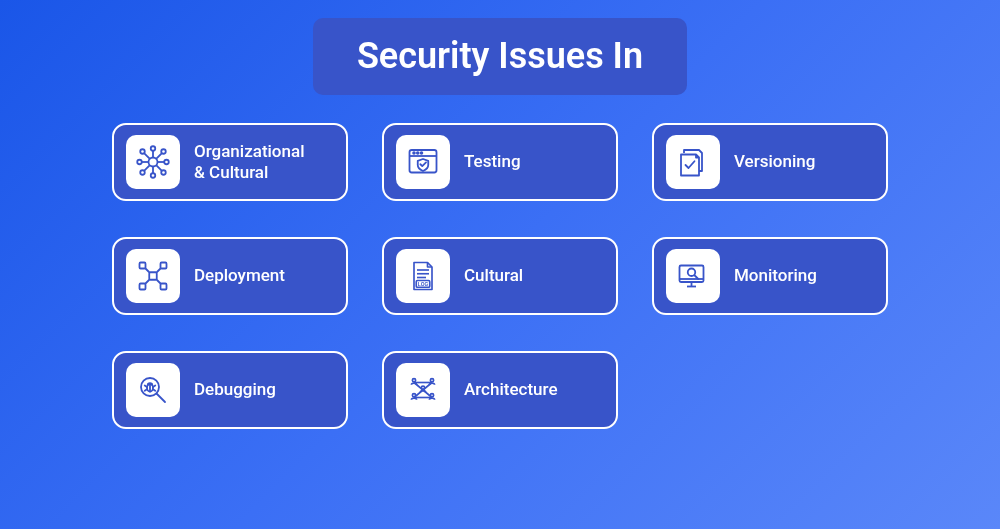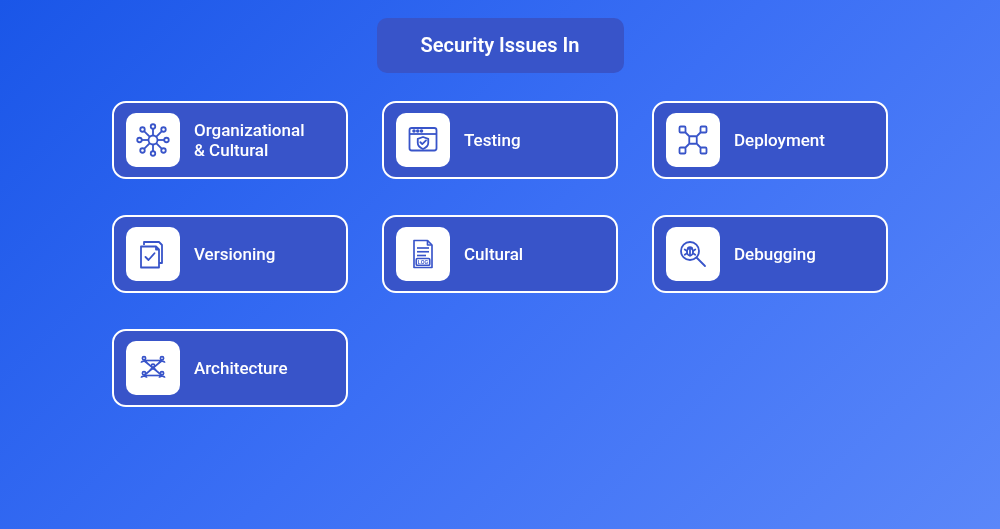--- a/index.html
+++ b/index.html
@@ -14,21 +14,21 @@
   }
   .title-box {
     background: #3854c9;
     border-radius: 10px;
     padding: 14px 44px;
     text-align: center;
     margin-bottom: 28px;
   }
   .title-box .line {
     color: #ffffff;
-    font-size: 20px;
+    font-size: 36px;
     font-weight: 600;
     line-height: 1.35;
   }
   .grid {
     display: grid;
     grid-template-columns: repeat(3, 236px);
     grid-auto-rows: 78px;
     column-gap: 34px;
     row-gap: 36px;
   }
@@ -107,61 +107,74 @@
         <path d="M24 20 L31 22.5 L31 28 C31 33 24 36 24 36 C24 36 17 33 17 28 L17 22.5 Z"></path>
         <path d="M20.5 27 L23 29.5 L28 24.5" stroke-linecap="round"></path>
       </svg>
     </div>
     <div class="card-label">Testing</div>
   </div>
 
   <div class="card">
     <div class="icon-tile">
       <svg width="36" height="36" viewBox="0 0 48 48" fill="none" stroke="#3854c9" stroke-width="2.4" stroke-linejoin="round">
+        <path d="M12 12 L12 8 L32 8 L36 12 L36 36 L32 36"></path>
+        <path d="M8 14 L28 14 L32 18 L32 42 L8 42 Z"></path>
+        <path d="M28 14 L28 18 L32 18"></path>
+        <path d="M14 28 L18 32 L26 23" stroke-linecap="round"></path>
+      </svg>
+    </div>
+    <div class="card-label">Versioning</div>
+  </div>
+
+  <div class="card">
+    <div class="icon-tile">
+      <svg width="36" height="36" viewBox="0 0 48 48" fill="none" stroke="#3854c9" stroke-width="2.4" stroke-linejoin="round">
         <rect x="19" y="19" width="10" height="10" rx="1.5"></rect>
         <rect x="6" y="6" width="8" height="8" rx="1.5"></rect>
         <rect x="34" y="6" width="8" height="8" rx="1.5"></rect>
         <rect x="6" y="34" width="8" height="8" rx="1.5"></rect>
         <rect x="34" y="34" width="8" height="8" rx="1.5"></rect>
         <line x1="14" y1="14" x2="19" y2="19"></line>
         <line x1="34" y1="14" x2="29" y2="19"></line>
         <line x1="14" y1="34" x2="19" y2="29"></line>
         <line x1="34" y1="34" x2="29" y2="29"></line>
       </svg>
     </div>
     <div class="card-label">Deployment</div>
   </div>
 
   <div class="card">
     <div class="icon-tile">
-      <svg width="36" height="36" viewBox="0 0 48 48" fill="none" stroke="#3854c9" stroke-width="2.4" stroke-linejoin="round">
-        <path d="M12 12 L12 8 L32 8 L36 12 L36 36 L32 36"></path>
-        <path d="M8 14 L28 14 L32 18 L32 42 L8 42 Z"></path>
-        <path d="M28 14 L28 18 L32 18"></path>
-        <path d="M14 28 L18 32 L26 23" stroke-linecap="round"></path>
-      </svg>
-    </div>
-    <div class="card-label">Versioning</div>
-  </div>
-
-  <div class="card">
-    <div class="icon-tile">
       <svg width="36" height="36" viewBox="0 0 48 48" fill="none" stroke="#3854c9" stroke-width="2.2" stroke-linejoin="round">
         <path d="M12 6 L30 6 L36 12 L36 42 L12 42 Z"></path>
         <path d="M30 6 L30 12 L36 12"></path>
         <line x1="16" y1="16" x2="32" y2="16"></line>
         <line x1="16" y1="21" x2="32" y2="21"></line>
         <line x1="16" y1="26" x2="28" y2="26"></line>
         <rect x="15" y="30" width="18" height="9" rx="1.5"></rect>
         <text x="24" y="37.2" text-anchor="middle" font-size="6.5" font-family="Arial" fill="#3854c9" stroke="none" font-weight="700">LOG</text>
       </svg>
     </div>
     <div class="card-label">Cultural</div>
   </div>
 
+  <div class="card">
+    <div class="icon-tile">
+      <svg width="36" height="36" viewBox="0 0 48 48" fill="none" stroke="#3854c9" stroke-width="2.4" stroke-linejoin="round">
+        <rect x="6" y="10" width="32" height="22" rx="2"></rect>
+        <line x1="6" y1="28" x2="38" y2="28"></line>
+        <line x1="16" y1="38" x2="28" y2="38"></line>
+        <line x1="22" y1="32" x2="22" y2="38"></line>
+        <circle cx="22" cy="19" r="5"></circle>
+        <line x1="26" y1="23" x2="31" y2="28" stroke-linecap="round"></line>
+      </svg>
+    </div>
+    <div class="card-label">Monitoring</div>
+  </div>
 
   <div class="card">
     <div class="icon-tile">
       <svg width="36" height="36" viewBox="0 0 48 48" fill="none" stroke="#3854c9" stroke-width="2.4" stroke-linejoin="round" stroke-linecap="round">
         <circle cx="20" cy="20" r="12"></circle>
         <line x1="29" y1="29" x2="40" y2="40"></line>
 
         <ellipse cx="20" cy="21" rx="4" ry="5"></ellipse>
         <path d="M17 17 C17 14 23 14 23 17"></path>
         <line x1="16" y1="20" x2="13" y2="18"></line>

